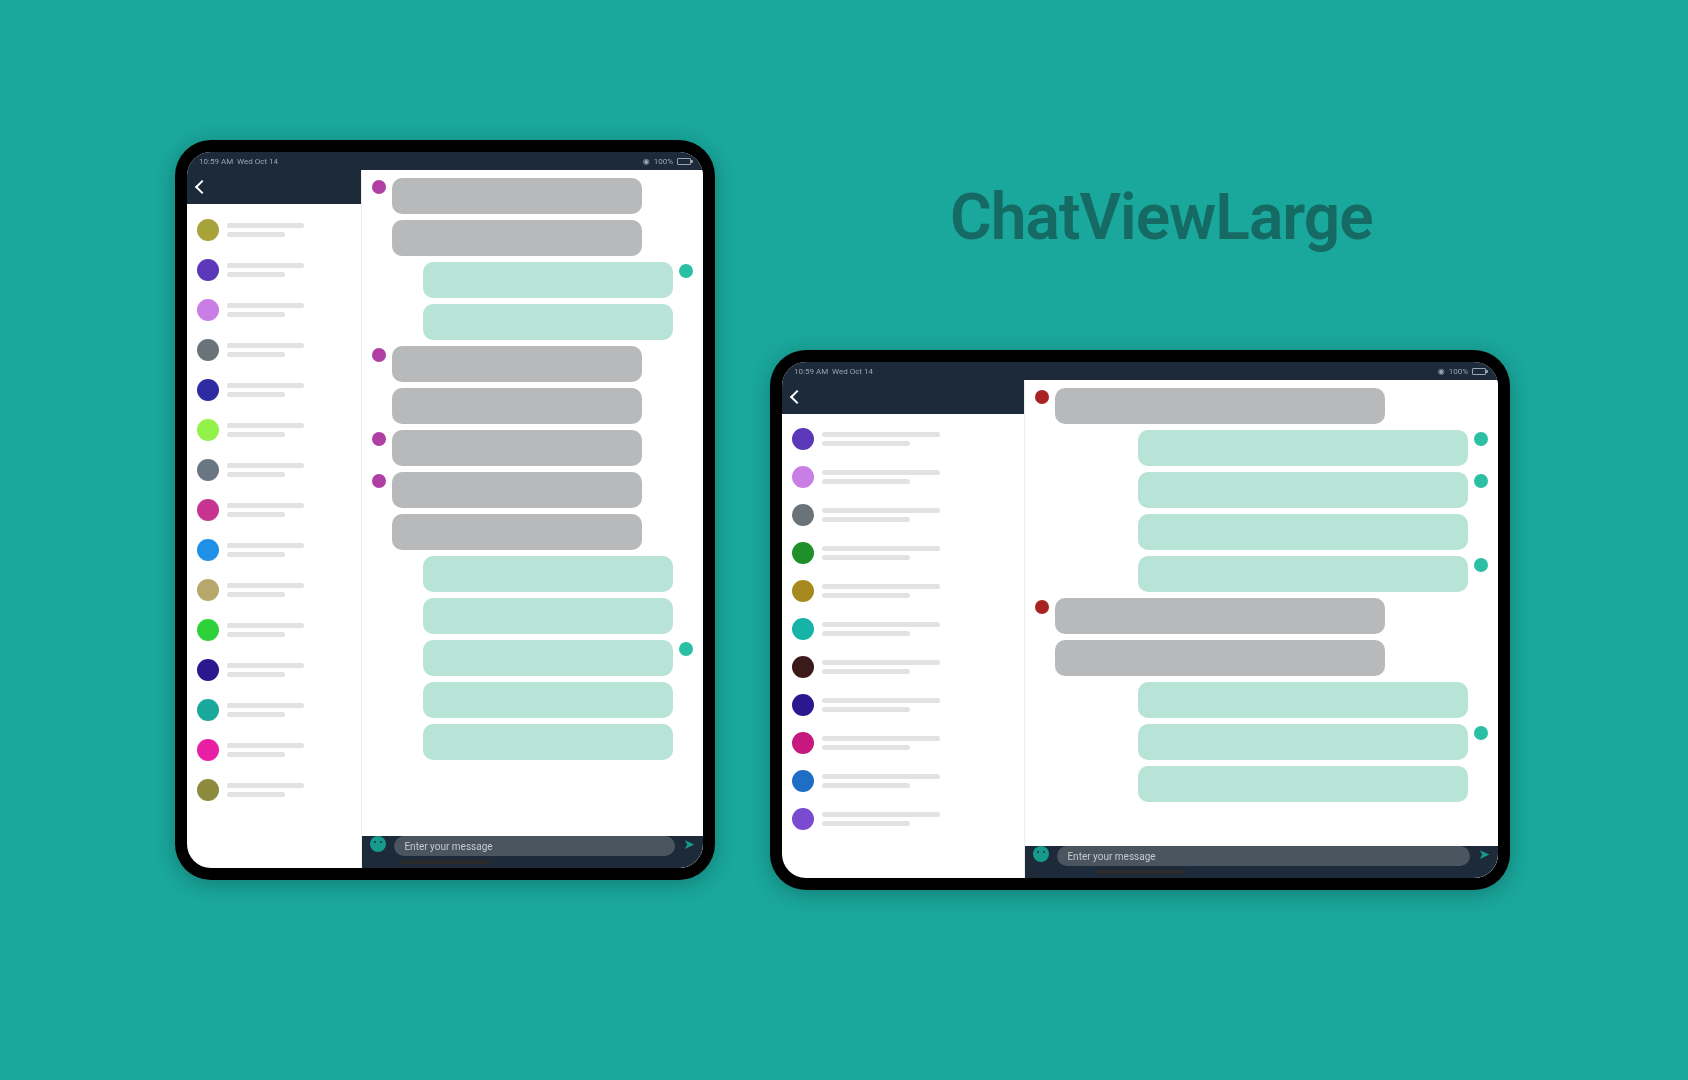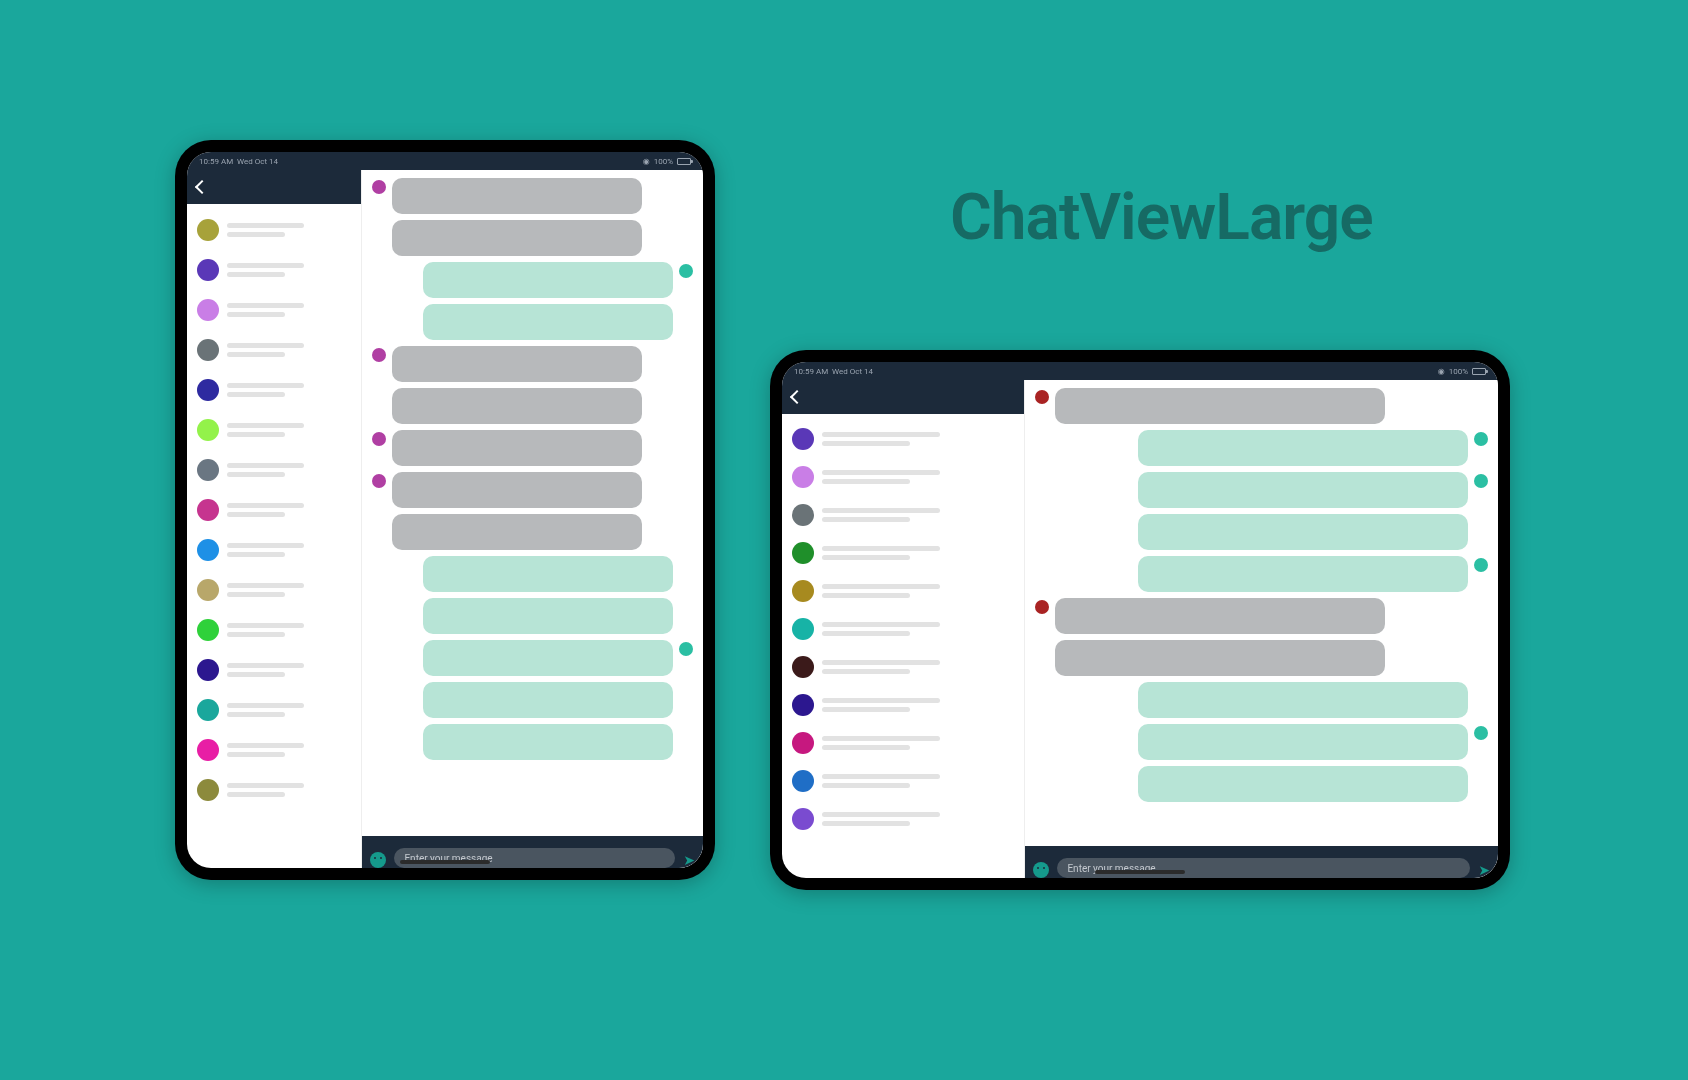--- a/index.html
+++ b/index.html
@@ -119,21 +119,21 @@
     height:36px;
   }
   .bubble.in  { background:#b7b9bb; }
   .bubble.out { background:#b7e4d6; }
   .portrait .bubble { width: 250px; }
   .landscape .bubble { width: 330px; }
 
   .composer {
     height: 32px;
     background:#1c2a3a;
-    display:flex; align-items:flex-end;
+    display:flex; align-items:flex-start;
     padding: 0 8px; gap:8px;
   }
   .emoji-icon {
     width:16px;height:16px;border-radius:50%;
     background:#159a8c;
     position:relative; flex-shrink:0;
   }
   .emoji-icon::before, .emoji-icon::after{
     content:""; position:absolute; background:#1c2a3a; border-radius:50%;
     width:2px;height:2px; top:5px;

